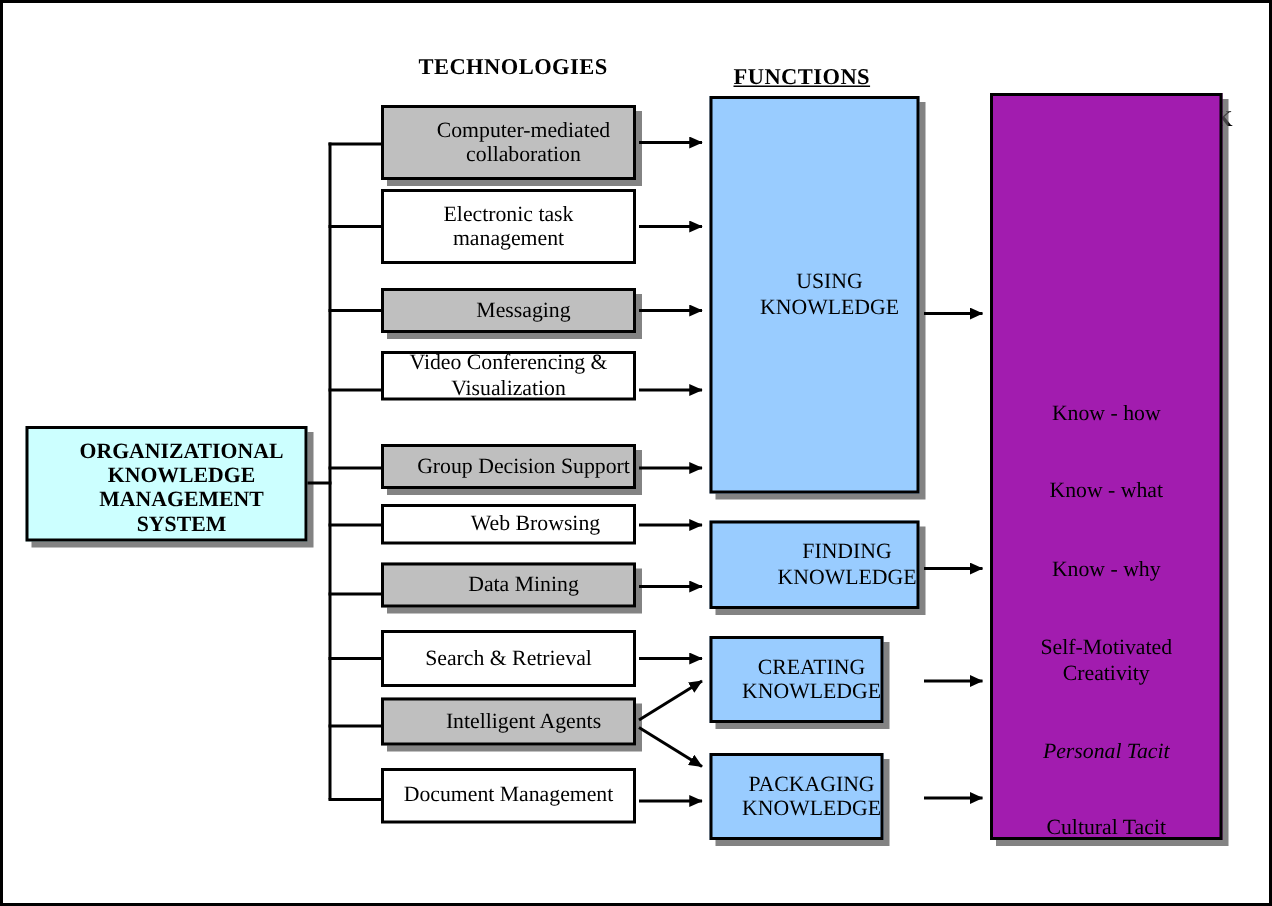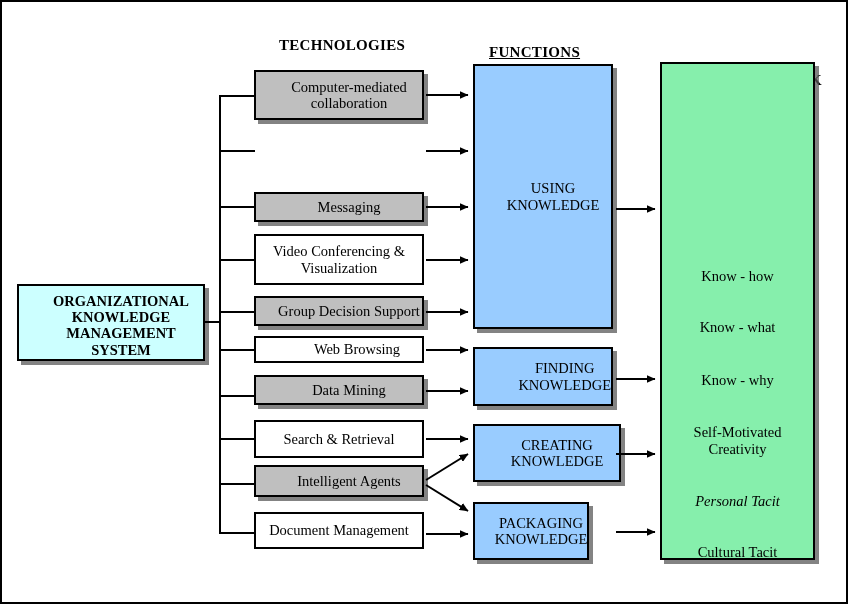--- a/index.html
+++ b/index.html
@@ -19,21 +19,21 @@
   .tech{font-size:14.5px;}
   .tech.gray{background:#bfbfbf;}
   .tech.white{background:#ffffff;}
 
   .func{background:#99ccff;font-size:14.5px;}
   .funcbig{background:#99ccff;font-size:14.5px;}
 
   .org{background:#ccffff;font-weight:bold;font-size:14.5px;
        align-items:flex-start;padding-top:7px;overflow:hidden;}
 
-  .outcome{background:#86efac;overflow:hidden;}
+  .outcome{background:#a21caf;overflow:hidden;}
 
   .clipline{position:absolute;left:0;right:0;text-align:center;font-size:14.5px;color:#000;}
   .ocap{position:absolute;font-weight:bold;font-size:15px;color:#000;white-space:nowrap;}
 
   
   .ln{position:absolute;background:#000;}
   .vline{width:2px;}
   .hline{height:2px;}
   svg.arrows{position:absolute;left:0;top:0;width:848px;height:604px;
              pointer-events:none;overflow:visible;}
@@ -70,26 +70,32 @@
   <div class="ln hline" style="left:217px;top:481px;width:36px;"></div>
   <div class="ln hline" style="left:217px;top:530px;width:36px;"></div>
 
   <div class="box tech gray shadow" style="left:252px;top:68px;width:170px;height:50px;">
     <div>
         <div>Computer-mediated</div>
          <div>collaboration</div>
       </div>
   </div>
 
+  <div class="box tech white" style="left:252px;top:124px;width:170px;height:50px;">
+    <div>
+        <div>Electronic task</div>
+         <div>management</div>
+      </div>
+  </div>
 
   <div class="box tech gray shadow" style="left:252px;top:190px;width:170px;height:30px;text-align:center;">
     <div>Messaging</div>
   </div>
 
-  <div class="box tech white" style="left:252px;top:232px;width:170px;height:51px;">
+  <div class="box tech white" style="left:252px;top:232px;width:170px;height:33px;">
     <div>
         <div>Video Conferencing &amp;</div>
          <div>Visualization</div>
       </div>
   </div>
 
   <div class="box tech gray shadow" style="left:252px;top:294px;width:170px;height:30px;">
     <div>Group Decision Support</div>
   </div>
 
@@ -120,21 +126,21 @@
       </div>
   </div>
 
   <div class="box func shadow" style="left:471px;top:345px;width:140px;height:59px;justify-content:flex-end;">
     <div>
         <div>FINDING</div>
          <div>KNOWLEDGE</div>
       </div>
   </div>
 
-  <div class="box func shadow" style="left:471px;top:422px;width:148px;height:58px;">
+  <div class="box func shadow" style="left:471px;top:422px;width:116px;height:58px;">
     <div>
         <div>CREATING</div>
          <div>KNOWLEDGE</div>
       </div>
   </div>
 
   <div class="box func shadow" style="left:471px;top:500px;width:116px;height:58px;">
     <div>
         <div>PACKAGING</div>
          <div>KNOWLEDGE</div>

